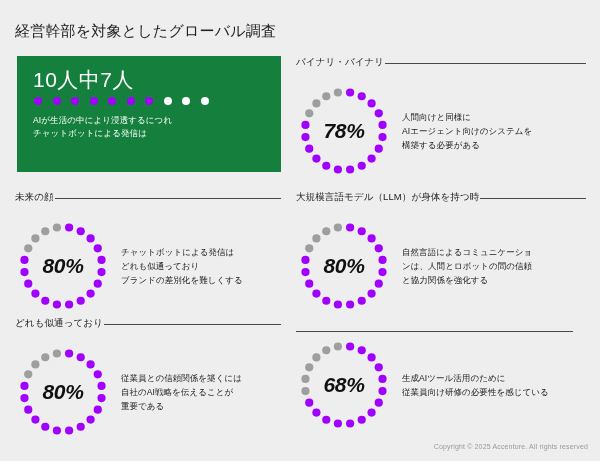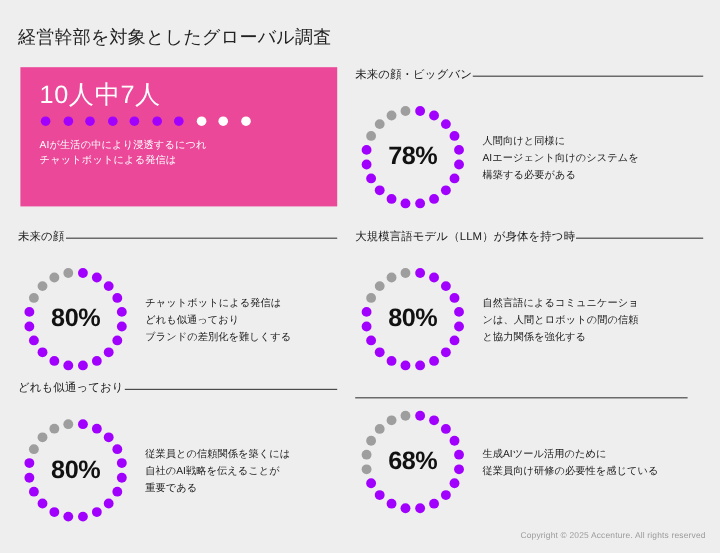--- a/index.html
+++ b/index.html
@@ -28,21 +28,21 @@
     white-space: nowrap;
   }
 
   
   .hero-card {
     position: absolute;
     left: 17px;
     top: 56px;
     width: 264px;
     height: 116px;
-    background: #ec4899;
+    background: #15803d;
     box-sizing: border-box;
     padding: 12px 16px 0 16px;
   }
   .hero-stat {
     color: #ffffff;
     font-size: 21px;
     font-weight: 400;
     line-height: 1.1;
     letter-spacing: 0.5px;
     margin: 0 0 6px 0;
@@ -100,20 +100,21 @@
     align-items: center;
     margin-top: 14px;
   }
 
   
   .donut {
     position: relative;
     width: 96px;
     height: 96px;
     flex: 0 0 auto;
+    font-style: italic;
   }
   .donut svg { display: block; }
   .donut-label {
     position: absolute;
     left: 0; top: 0;
     width: 96px;
     height: 96px;
     display: flex;
     align-items: center;
     justify-content: center;
@@ -169,21 +170,21 @@
       <span class="hero-dot off"></span>
       <span class="hero-dot off"></span>
       <span class="hero-dot off"></span>
     </div>
   <div class="hero-caption">AIが生活の中により浸透するにつれ
 チャットボットによる発信は</div>
 </div>
 
 <div class="section" style="left:296px; top:56px; width:290px;">
   <div class="sec-header">
-    <span class="sec-title">未来の顔・ビッグバン</span>
+    <span class="sec-title">バイナリ・バイナリ</span>
     <span class="sec-rule"></span>
   </div>
   <div class="sec-body">
     <div class="donut">
         <svg width="96" height="96" viewBox="0 0 96 96">
           <circle cx="54.10" cy="9.48" r="4.1" fill="#a100ff"></circle>
           <circle cx="65.71" cy="13.25" r="4.1" fill="#a100ff"></circle>
           <circle cx="75.58" cy="20.42" r="4.1" fill="#a100ff"></circle>
           <circle cx="82.75" cy="30.29" r="4.1" fill="#a100ff"></circle>
           <circle cx="86.52" cy="41.90" r="4.1" fill="#a100ff"></circle>

